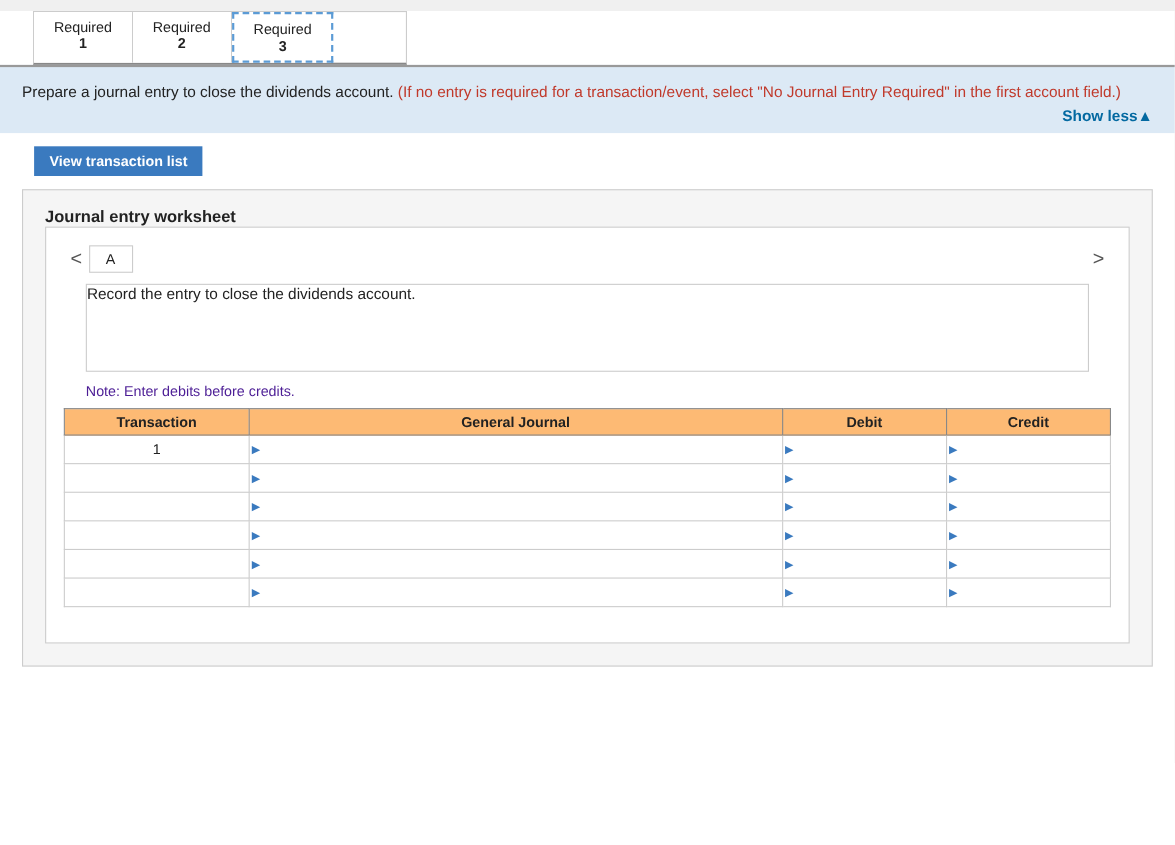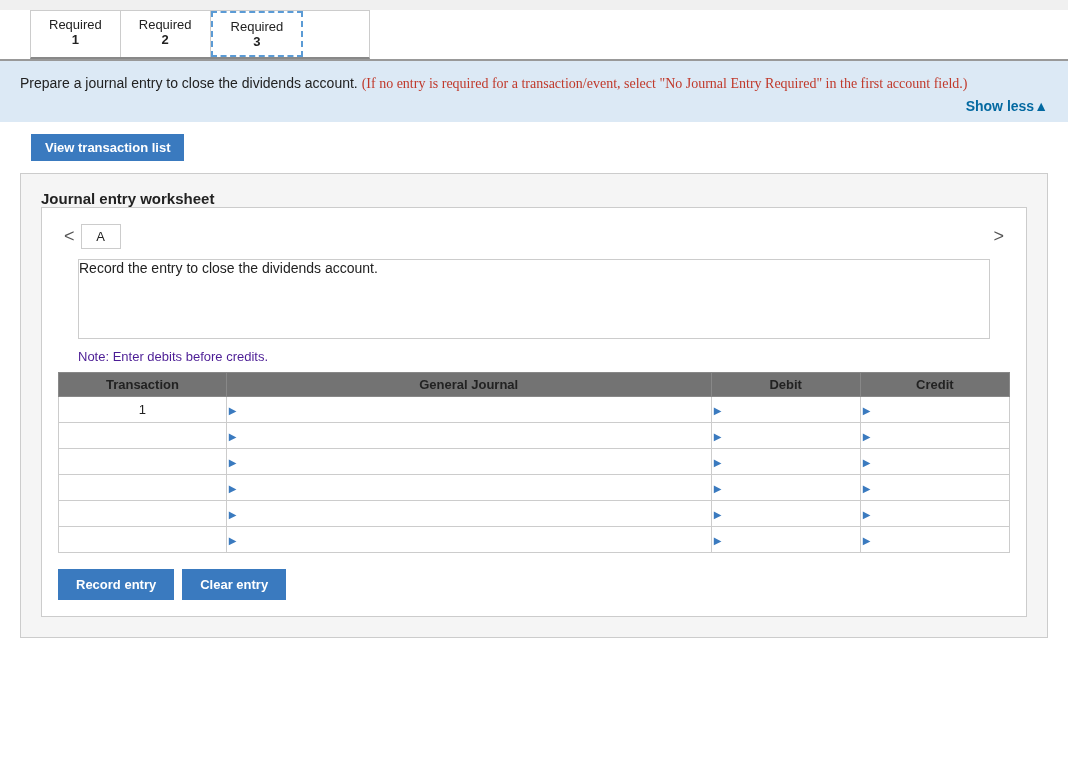--- a/index.html
+++ b/index.html
@@ -55,21 +55,20 @@
       border-top: 2px solid #999;
       padding: 14px 20px 30px 20px;
       margin: 0 0 0 0;
       font-size: 14px;
       color: #222;
       position: relative;
     }
 
     .instruction-box .red-text {
       color: #c0392b;
-      font-family: Liberation Serif, serif;
     }
 
     .show-less-btn {
       position: absolute;
       bottom: 8px;
       right: 20px;
       font-weight: bold;
       color: #0369a1;
       cursor: pointer;
       font-size: 14px;
@@ -151,21 +150,21 @@
     
     .journal-table {
       border-collapse: collapse;
       width: 100%;
       margin: 0 0 16px 0;
     }
 
     .journal-table th {
       border: 1px solid #888;
       padding: 4px 8px;
-      background: #737373;
+      background: #fdba74;
       font-weight: bold;
       font-size: 13px;
     }
 
     .journal-table td {
       border: 1px solid #ccc;
       padding: 0;
       height: 26px;
     }
 
@@ -392,20 +391,16 @@
               <td class="credit-cell">
                 <span class="small-arrow">▶</span>
                 <input class="cell-input" type="text" value="" style="">
               </td>
             </tr>
           </tbody>
         </table>
       </div>
 
       <div class="buttons-row">
-        <div class="buttons-left">
-          <button class="btn-blue">Record entry</button>
-          <button class="btn-blue">Clear entry</button>
-        </div>
       </div>
     </div>
   </div>
 </div>
 
 </body></html>

